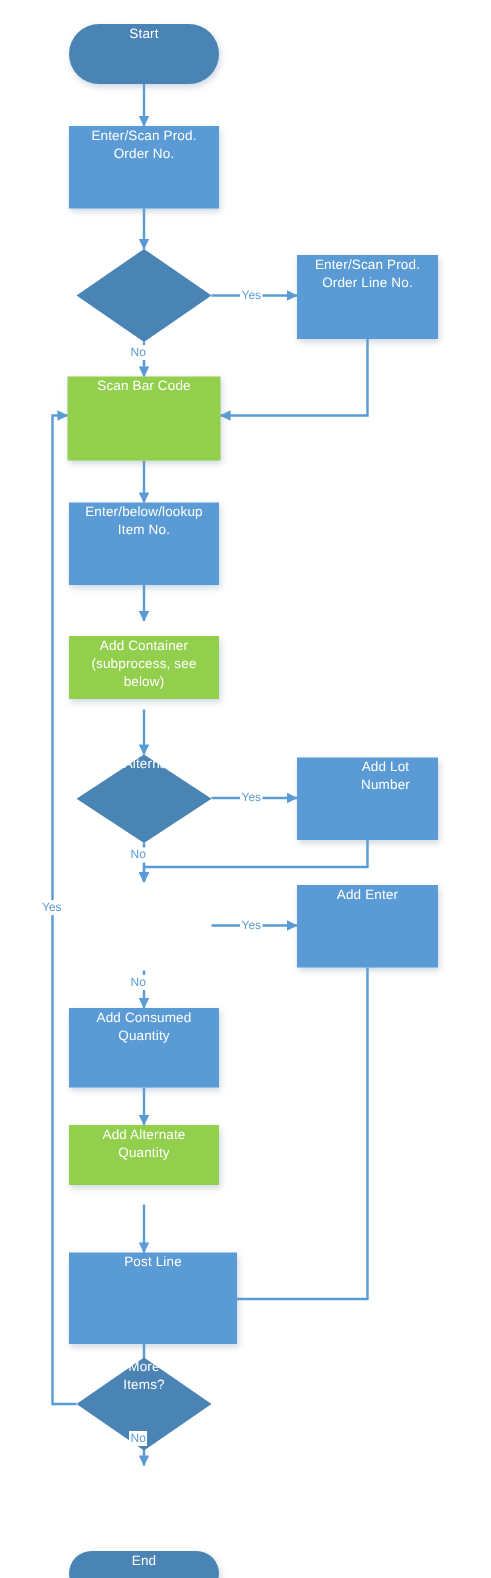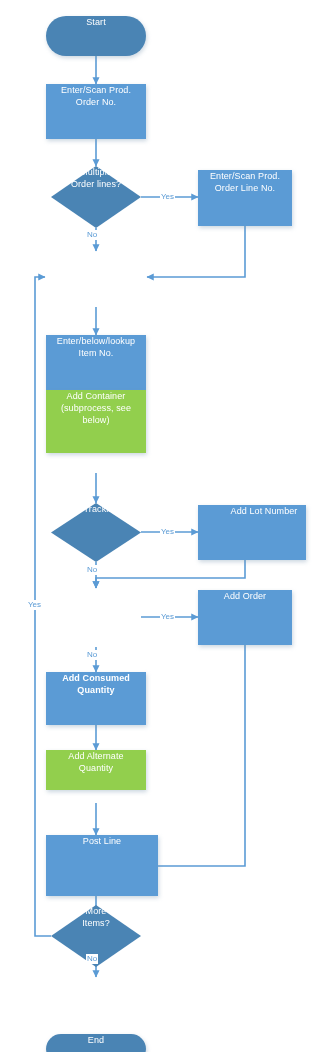--- a/index.html
+++ b/index.html
@@ -138,56 +138,57 @@
     <span class="cap">Start</span>
   </div>
 
   <div class="node n-process" style="left:46px; top:84px; width:100px; height:55px;">
     <span class="cap">Enter/Scan Prod.
 Order No.</span>
   </div>
 
   <div class="node n-decision" style="left:51px; top:166px; width:90px; height:62px;">
     <span class="dia"></span>
-    <span class="cap">Multiple
-Order lines?</span>
   </div>
 
   <div class="node n-process" style="left:198px; top:170px; width:94px; height:56px;">
     <span class="cap">Enter/Scan Prod.
 Order Line No.</span>
   </div>
 
+  <div class="node n-process-green" style="left:45px; top:251px; width:102px; height:56px;">
+    <span class="cap">Scan Bar Code</span>
+  </div>
 
   <div class="node n-process" style="left:46px; top:335px; width:100px; height:55px;">
     <span class="cap">Enter/below/lookup
 Item No.</span>
   </div>
 
-  <div class="node n-process-green" style="left:46px; top:390px; width:100px; height:63px;">
+  <div class="node n-process-green" style="left:46px; top:424px; width:100px; height:42px;">
     <span class="cap">Add Container
 (subprocess, see
 below)</span>
   </div>
 
   <div class="node n-decision" style="left:51px; top:503px; width:90px; height:59px;">
     <span class="dia"></span>
-    <span class="cap">Lot Tracking?</span>
-  </div>
-
-  <div class="node n-process" style="left:198px; top:505px; width:108px; height:55px;padding-left:24px;">
+    <span class="cap">Lot Alternate?</span>
+  </div>
+
+  <div class="node n-process" style="left:198px; top:505px; width:94px; height:55px;padding-left:24px;">
     <span class="cap">Add Lot Number</span>
   </div>
 
 
   <div class="node n-process" style="left:198px; top:590px; width:94px; height:55px;">
-    <span class="cap">Add Order</span>
-  </div>
-
-  <div class="node n-process" style="left:46px; top:672px; width:100px; height:53px;font-weight:bold;">
+    <span class="cap">Add Enter</span>
+  </div>
+
+  <div class="node n-process" style="left:46px; top:672px; width:100px; height:53px;">
     <span class="cap">Add Consumed
 Quantity</span>
   </div>
 
   <div class="node n-process-green" style="left:46px; top:750px; width:100px; height:40px;">
     <span class="cap">Add Alternate
 Quantity</span>
   </div>
 
   <div class="node n-process" style="left:46px; top:835px; width:112px; height:61px;">

